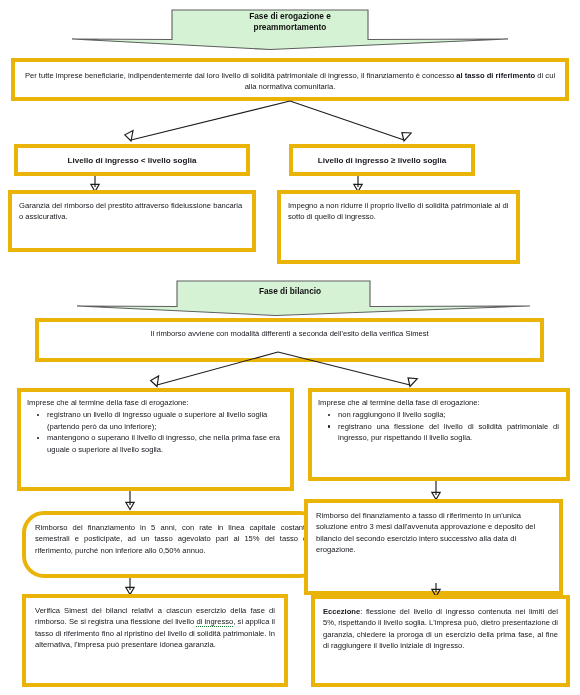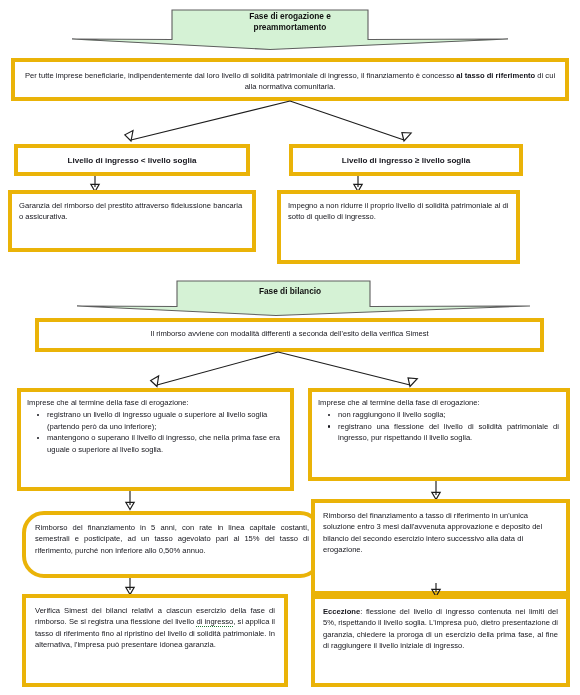--- a/index.html
+++ b/index.html
@@ -128,41 +128,41 @@
 
   <svg class="conn" style="left:0px; top:176px; width:580px; height:16px;">
     <line x1="95" y1="0" x2="95" y2="11"></line>
     <path d="M95,15.5 l-4.2,-7.2 l8.4,0 z" fill="#1d1d1d" stroke="none"></path>
   </svg>
 
   <div class="box" style="left:8px; top:190px; width:248px; height:62px;">
     <div class="inner">Garanzia del rimborso del prestito attraverso fideiussione bancaria o assicurativa.</div>
   </div>
 
-  <div class="box hdr" style="left:289px; top:144px; width:234px; height:32px;">
+  <div class="box hdr" style="left:289px; top:144px; width:186px; height:32px;">
     <div class="inner">Livello di ingresso ≥ livello soglia</div>
   </div>
 
   <svg class="conn" style="left:0px; top:176px; width:580px; height:16px;">
     <line x1="358" y1="0" x2="358" y2="11"></line>
     <path d="M358,15.5 l-4.2,-7.2 l8.4,0 z" fill="#1d1d1d" stroke="none"></path>
   </svg>
 
   <div class="box" style="left:277px; top:190px; width:243px; height:74px;">
     <div class="inner">Impegno a non ridurre il proprio livello di solidità patrimoniale al di sotto di quello di ingresso.</div>
   </div>
 
   <div class="banner" style="left:0px; top:277px; width:580px; height:42px;">
     <svg width="580" height="42" viewBox="0 0 580 42">
       <path d="M177,4 L370,4 L370,29.5 L530,29.0 L276,38.5 L77,29.0 L177,29.5 Z" fill="#d5f2d5" stroke="#5e5e5e" stroke-width="1.1" stroke-linejoin="miter"></path>
     </svg>
     <div class="btxt single" style="top:9px;">Fase di bilancio</div>
   </div>
 
-  <div class="box center" style="left:35px; top:318px; width:509px; height:34px;">
+  <div class="box center" style="left:35px; top:318px; width:509px; height:44px;">
     <div class="inner" style="padding-top:6px;">Il rimborso avviene con modalità differenti a seconda dell'esito della verifica Simest</div>
   </div>
 
   <svg class="conn" style="left:0px; top:351px; width:580px; height:40px;">
     <path d="M278,1 L157,34"></path>
     <path d="M278,1 L410,34"></path>
     <path d="M157,35.5 l-4.5,-7.5 l9,-2.2 z" fill="#1d1d1d" stroke="none" transform="rotate(-16 157 35.5)"></path>
     <path d="M410,35.5 l-4.5,-7.5 l9,-2.2 z" fill="#1d1d1d" stroke="none" transform="rotate(18 410 35.5)"></path>
   </svg>
 
@@ -204,21 +204,21 @@
         <li>registrano una flessione del livello di solidità patrimoniale di ingresso, pur rispettando il livello soglia.</li>
       </ul>
     </div>
   </div>
 
   <svg class="conn" style="left:0px; top:481px; width:580px; height:22px;">
     <line x1="436" y1="0" x2="436" y2="14"></line>
     <path d="M436,18.5 l-4.2,-7.2 l8.4,0 z" fill="#1d1d1d" stroke="none"></path>
   </svg>
 
-  <div class="box" style="left:311px; top:499px; width:259px; height:96px;">
+  <div class="box" style="left:304px; top:499px; width:259px; height:96px;">
     <div class="inner" style="padding:7px 8px 5px 8px;">Rimborso del finanziamento a tasso di riferimento in un'unica soluzione entro 3 mesi dall'avvenuta approvazione e deposito del bilancio del secondo esercizio intero successivo alla data di erogazione.</div>
   </div>
 
   <svg class="conn" style="left:0px; top:583px; width:580px; height:18px;">
     <line x1="436" y1="0" x2="436" y2="9"></line>
     <path d="M436,13.5 l-4.2,-7.2 l8.4,0 z" fill="#1d1d1d" stroke="none"></path>
   </svg>
 
   <div class="box just" style="left:311px; top:595px; width:259px; height:92px;">
     <div class="inner" style="padding:7px 8px 5px 8px;">

